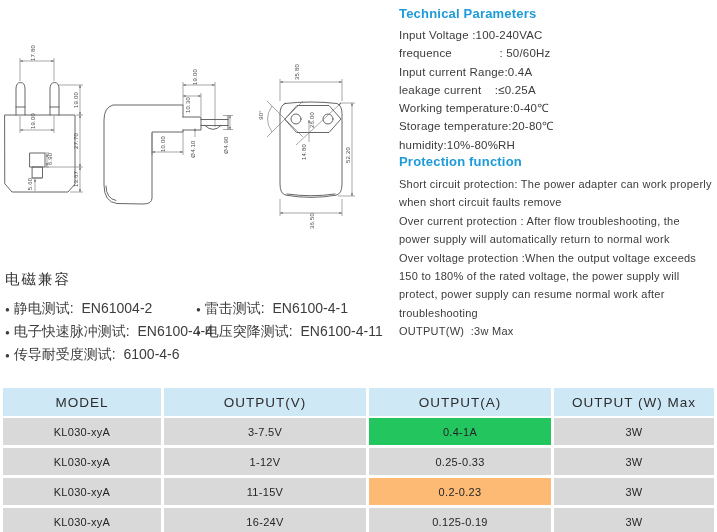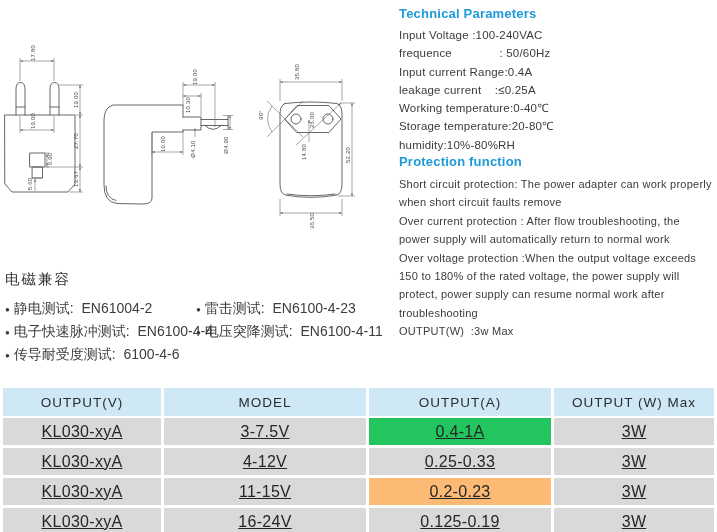--- a/index.html
+++ b/index.html
@@ -32,21 +32,21 @@
   .spec-table{
     display:grid;grid-template-columns:158px 202px 182px 1fr;
     grid-auto-rows:27px;gap:3px;background:#fff;
   }
   .spec-table .hcell{
     height:28px;display:flex;align-items:center;justify-content:center;
     font-size:13.5px;letter-spacing:1px;color:#2d2d2d;
   }
   .spec-table .cell{
     display:flex;align-items:center;justify-content:center;
-    font-size:16px;letter-spacing:0.3px;color:#262626;text-decoration:underline;
+    font-size:11px;letter-spacing:0.3px;color:#262626;
   }
 </style>
 </head>
 <body>
 
 <div id="screen">
 
   <svg class="abs" style="left:2px;top:45px" width="100" height="160" viewBox="0 0 100 160">
     <defs>
       <marker id="arF" viewBox="0 0 6 6" markerWidth="5" markerHeight="5" refX="5.5" refY="3" orient="auto-start-reverse">
@@ -179,39 +179,39 @@
 
   <div class="abs" style="left:5px;top:260px">
     <div class="emc-title">电磁兼容</div>
     <div class="emc-cols">
       <div class="emc-col left">
         <div class="emc-item">静电测试:  EN61004-2</div>
         <div class="emc-item">电子快速脉冲测试:  EN6100-4-4</div>
         <div class="emc-item">传导耐受度测试:  6100-4-6</div>
       </div>
       <div class="emc-col">
-        <div class="emc-item">雷击测试:  EN6100-4-23</div>
+        <div class="emc-item">雷击测试:  EN6100-4-1</div>
         <div class="emc-item">电压突降测试:  EN6100-4-11</div>
       </div>
     </div>
   </div>
 
   <div class="abs spec-table" style="left:3px;top:388px;width:711px">
+    <div class="hcell" style="background:#cfe8f6">MODEL</div>
     <div class="hcell" style="background:#cfe8f6">OUTPUT(V)</div>
-    <div class="hcell" style="background:#cfe8f6">MODEL</div>
     <div class="hcell" style="background:#cfe8f6">OUTPUT(A)</div>
     <div class="hcell" style="background:#cfe8f6">OUTPUT (W)  Max</div>
 
     <div class="cell" style="background:#d9d9d9">KL030-xyA</div>
     <div class="cell" style="background:#d9d9d9">3-7.5V</div>
     <div class="cell" style="background:#22c55e">0.4-1A</div>
     <div class="cell" style="background:#d9d9d9">3W</div>
 
     <div class="cell" style="background:#d9d9d9">KL030-xyA</div>
-    <div class="cell" style="background:#d9d9d9">4-12V</div>
+    <div class="cell" style="background:#d9d9d9">1-12V</div>
     <div class="cell" style="background:#d9d9d9">0.25-0.33</div>
     <div class="cell" style="background:#d9d9d9">3W</div>
 
     <div class="cell" style="background:#d9d9d9">KL030-xyA</div>
     <div class="cell" style="background:#d9d9d9">11-15V</div>
     <div class="cell" style="background:#fdba74">0.2-0.23</div>
     <div class="cell" style="background:#d9d9d9">3W</div>
 
     <div class="cell" style="background:#d9d9d9">KL030-xyA</div>
     <div class="cell" style="background:#d9d9d9">16-24V</div>

